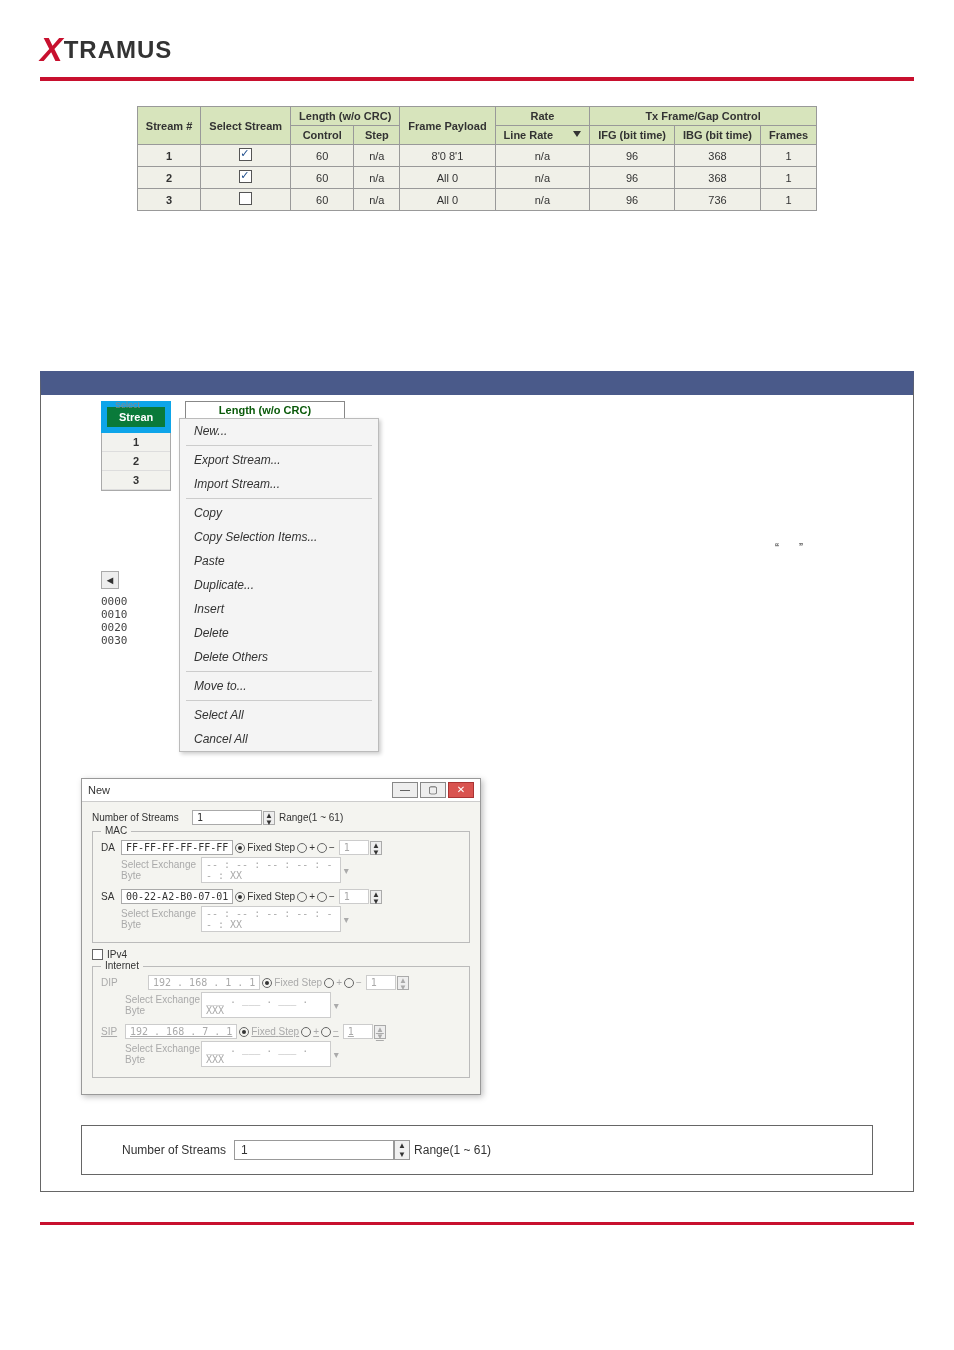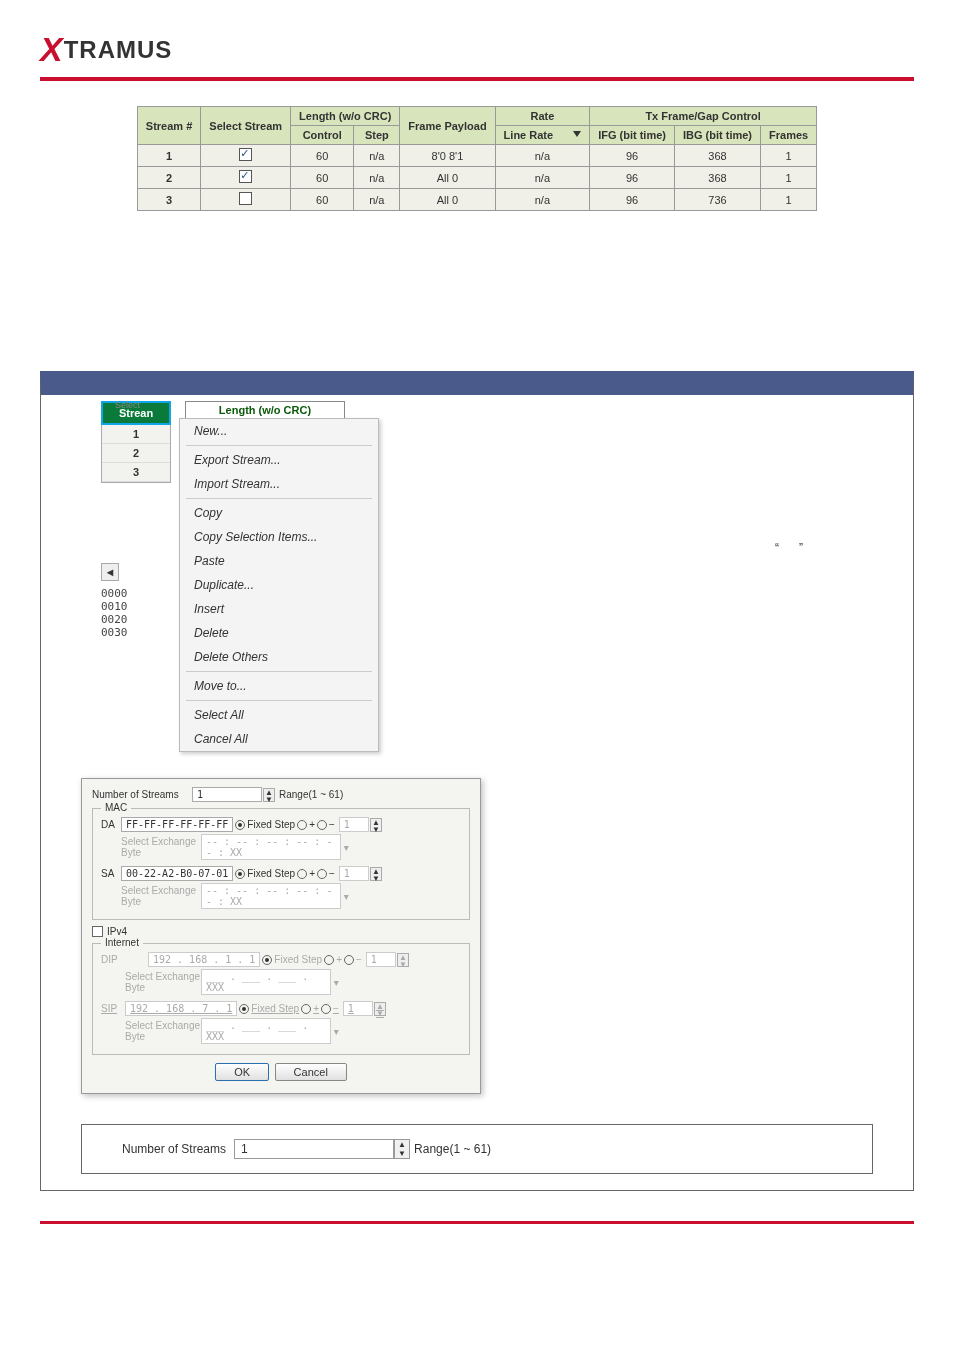--- a/index.html
+++ b/index.html
@@ -94,21 +94,21 @@
     align-items: flex-start;
     padding: 6px 50px 20px 60px;
   }
   .left-col { display: flex; flex-direction: column; }
   .left-header {
     background: #0a7a3a;
     color: #fff;
     font-weight: bold;
     text-align: center;
     padding: 4px 12px;
-    border: 2px solid #0ea5e9;
+    border: 6px solid #0ea5e9;
     width: 70px;
   }
   .num-col {
     display: flex; flex-direction: column;
     background: #f2f2ee;
     border: 1px solid #aaa;
     border-top: none;
   }
   .num-col div {
     text-align: center;
@@ -414,20 +414,28 @@
 
       <div class="right-note">
         <span>“</span>
         &nbsp;&nbsp;&nbsp;&nbsp;
         <span>”</span>
       </div>
     </div>
 
     <div class="dialog-row">
       <div class="dialog">
+        <div class="dlg-titlebar">
+          <span>New</span>
+          <div class="dlg-btns">
+            <span>—</span>
+            <span>▢</span>
+            <span class="close">✕</span>
+          </div>
+        </div>
         <div class="dlg-body">
           <div class="dlg-row">
             <span class="dlg-label">Number of Streams</span>
             <span class="dlg-input" style="width:70px;">1</span>
             <span class="spinner small">
                 <div>▲</div>
                 <div>▼</div>
               </span>
             <span style="margin-left:4px;">Range(1 ~ 61)</span>
           </div>
@@ -514,25 +522,20 @@
                   <div>▼</div>
                 </span>
             </div>
             <div class="dlg-row gray">
               <span style="width:100px;padding-left:24px;">Select Exchange Byte</span>
               <span class="dlg-input gray mono" style="width:130px;">___ . ___ . ___ . XXX</span>
               <span class="gray">&nbsp;▾</span>
             </div>
           </div>
 
-          <div class="dlg-row" style="justify-content:center; margin-top:8px;">
-            <span class="btn ok">OK</span>
-            &nbsp;&nbsp;
-            <span class="btn">Cancel</span>
-          </div>
         </div>
       </div>
     </div>
 
     <div class="num-streams-box" style="margin:10px 40px 16px 40px;">
       <span class="lbl">Number of Streams</span>
       <span class="ns-input">1</span>
       <span class="mid-spinner">
           <div>▲</div>
           <div>▼</div>

